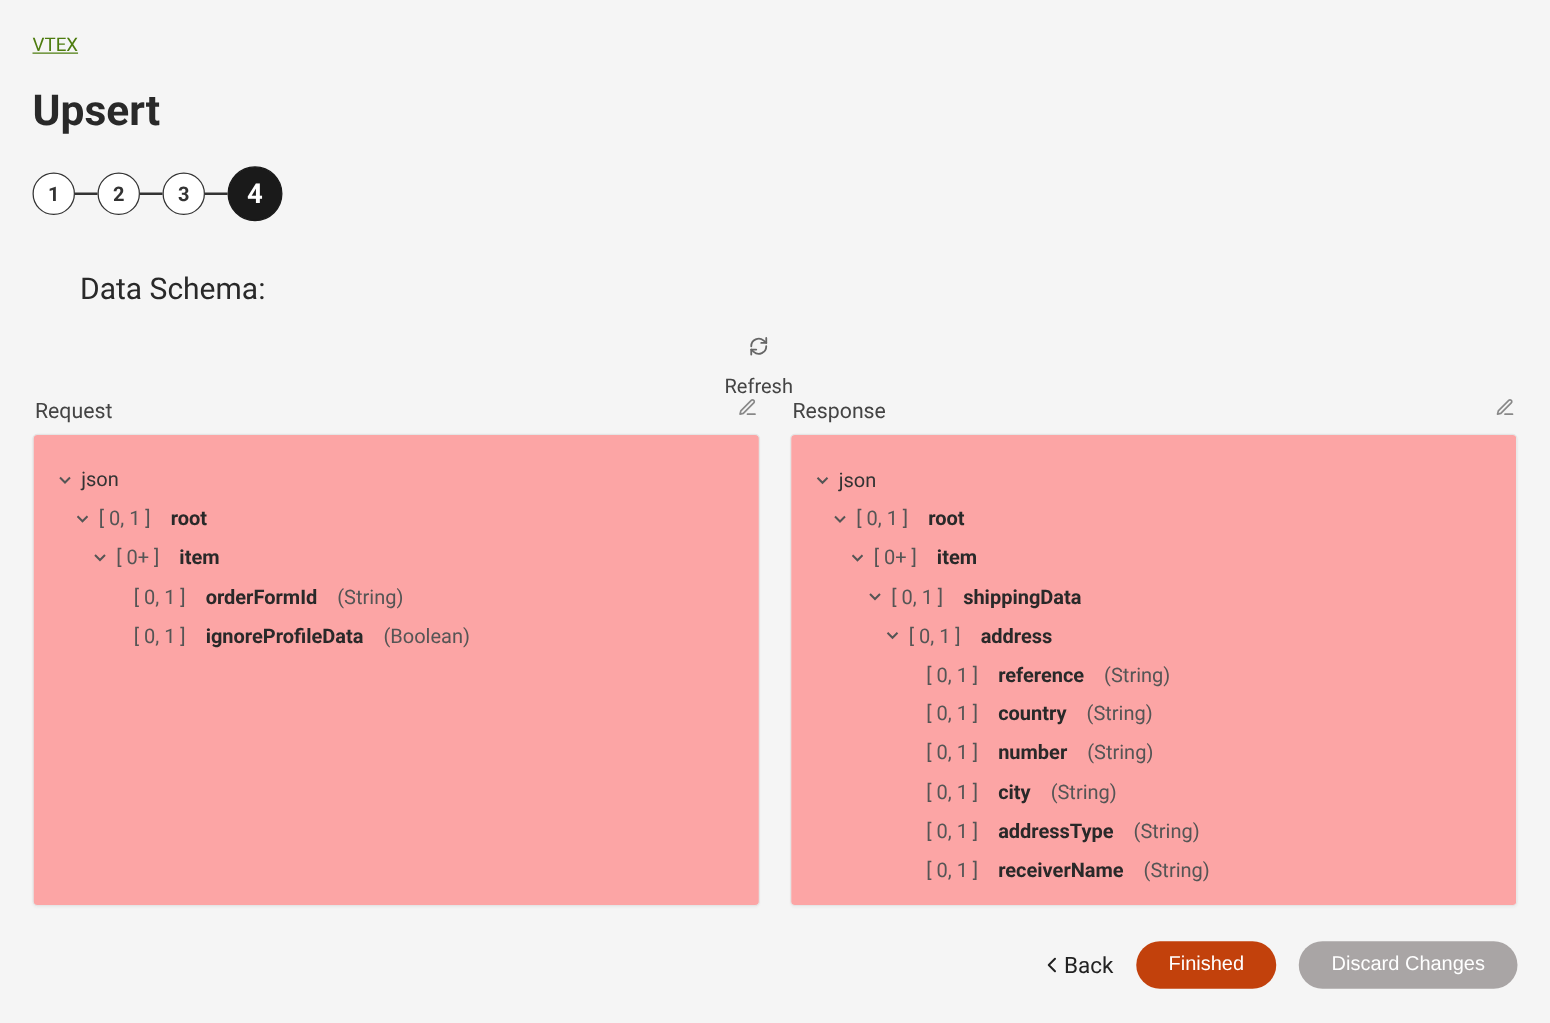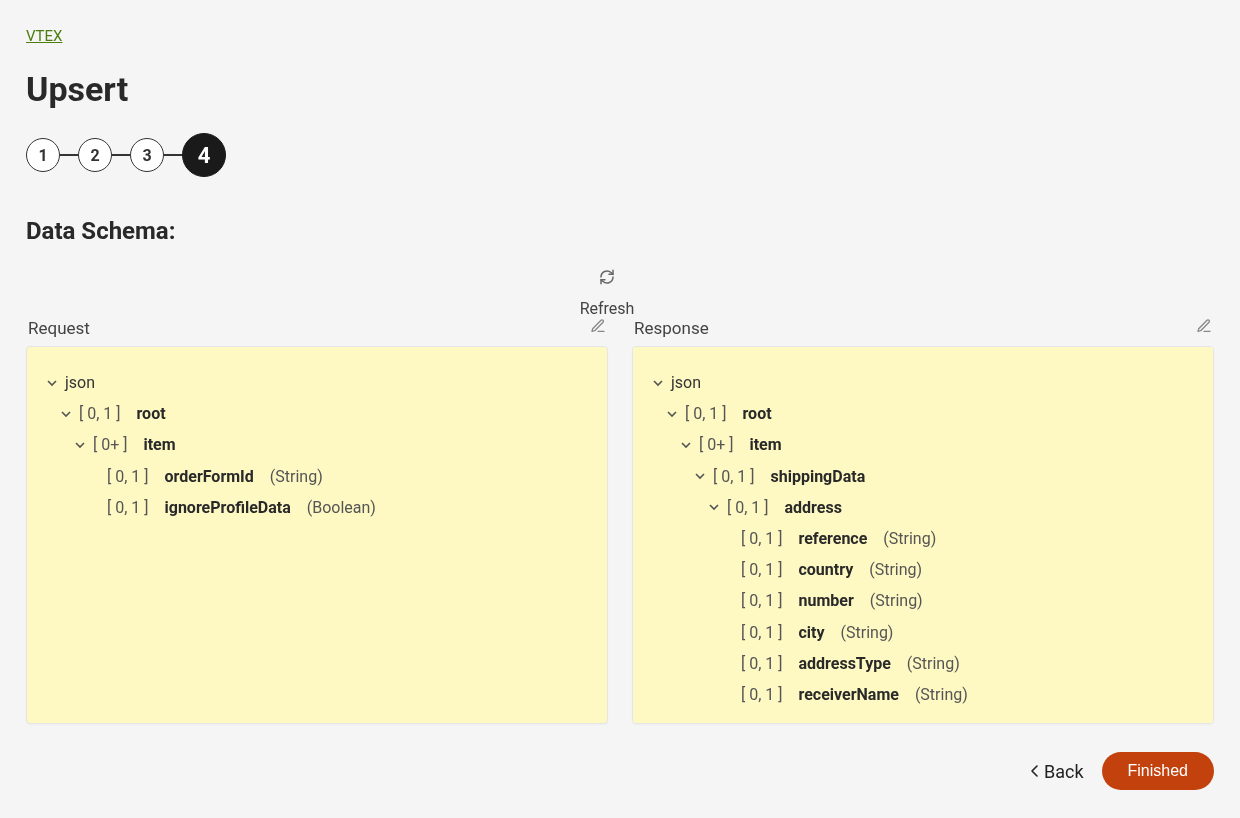--- a/index.html
+++ b/index.html
@@ -15,27 +15,27 @@
   .breadcrumb { font-size: 15px; color: #4d7c0f; text-decoration: underline; cursor: pointer; }
   .page-title { font-size: 34px; font-weight: 700; color: #292929; margin-top: 24px; margin-bottom: 24px; }
   .stepper { display: flex; align-items: center; margin-bottom: 40px; }
   .step-circle {
     width: 34px; height: 34px; border-radius: 50%; border: 1.5px solid #333;
     background: #fff; display: flex; align-items: center; justify-content: center;
     font-weight: 700; font-size: 16px; cursor: pointer;
   }
   .step-circle.active { background: #1a1a1a; color: #fff; border-color: #1a1a1a; width: 44px; height: 44px; font-size: 22px; }
   .step-line { width: 18px; height: 1.5px; background: #333; }
-  .section-title { font-size: 24px; font-weight: 700; color: #292929; margin-bottom: 24px; }
+  .section-title { font-size: 24px; font-weight: 400; color: #292929; margin-bottom: 24px; margin-left: 38px; }
   .refresh-row { display: flex; justify-content: flex-end; align-items: center; gap: 10px; color: #444; font-size: 16px; cursor: pointer; margin-bottom: 0px; padding-right: 26px; flex-direction: column; }
   .panes { display: flex; gap: 24px; }
   .pane { flex: 1; min-width: 0; }
   .pane-header { display: flex; justify-content: space-between; align-items: center; color: #444; font-size: 17px; margin-bottom: 8px; padding: 0 2px; }
   .pane-box {
-    background: #fef9c3; border: 1px solid #e5e5e5; border-radius: 4px;
+    background: #fca5a5; border: 1px solid #e5e5e5; border-radius: 4px;
     padding: 20px 18px; height: 378px; overflow: auto;
     box-shadow: 0 1px 2px rgba(0,0,0,0.03);
   }
   .tree-node { font-size: 16px; color: #333; line-height: 1.95; white-space: nowrap; }
   .tree-label { display: flex; align-items: center; gap: 6px; }
   .chev { display: inline-flex; width: 14px; justify-content: center; color: #555; cursor: pointer; }
   .chev svg { width: 12px; height: 12px; }
   .card-range { color: #555; font-weight: 400; }
   .field-name { font-weight: 700; color: #292929; }
   .field-type { color: #555; font-weight: 400; }
@@ -248,16 +248,17 @@
 </div>
 
 <div class="footer">
   <div class="back-link">
     <svg width="10" height="14" viewBox="0 0 10 14">
         <path d="M7 2L2 7l5 5" fill="none" stroke="currentColor" stroke-width="1.6" stroke-linecap="round" stroke-linejoin="round"></path>
       </svg>
     <span>Back</span>
   </div>
   <button class="btn btn-primary">Finished</button>
+  <button class="btn btn-secondary">Discard Changes</button>
 </div>
 
 
 
 
 </body></html>

